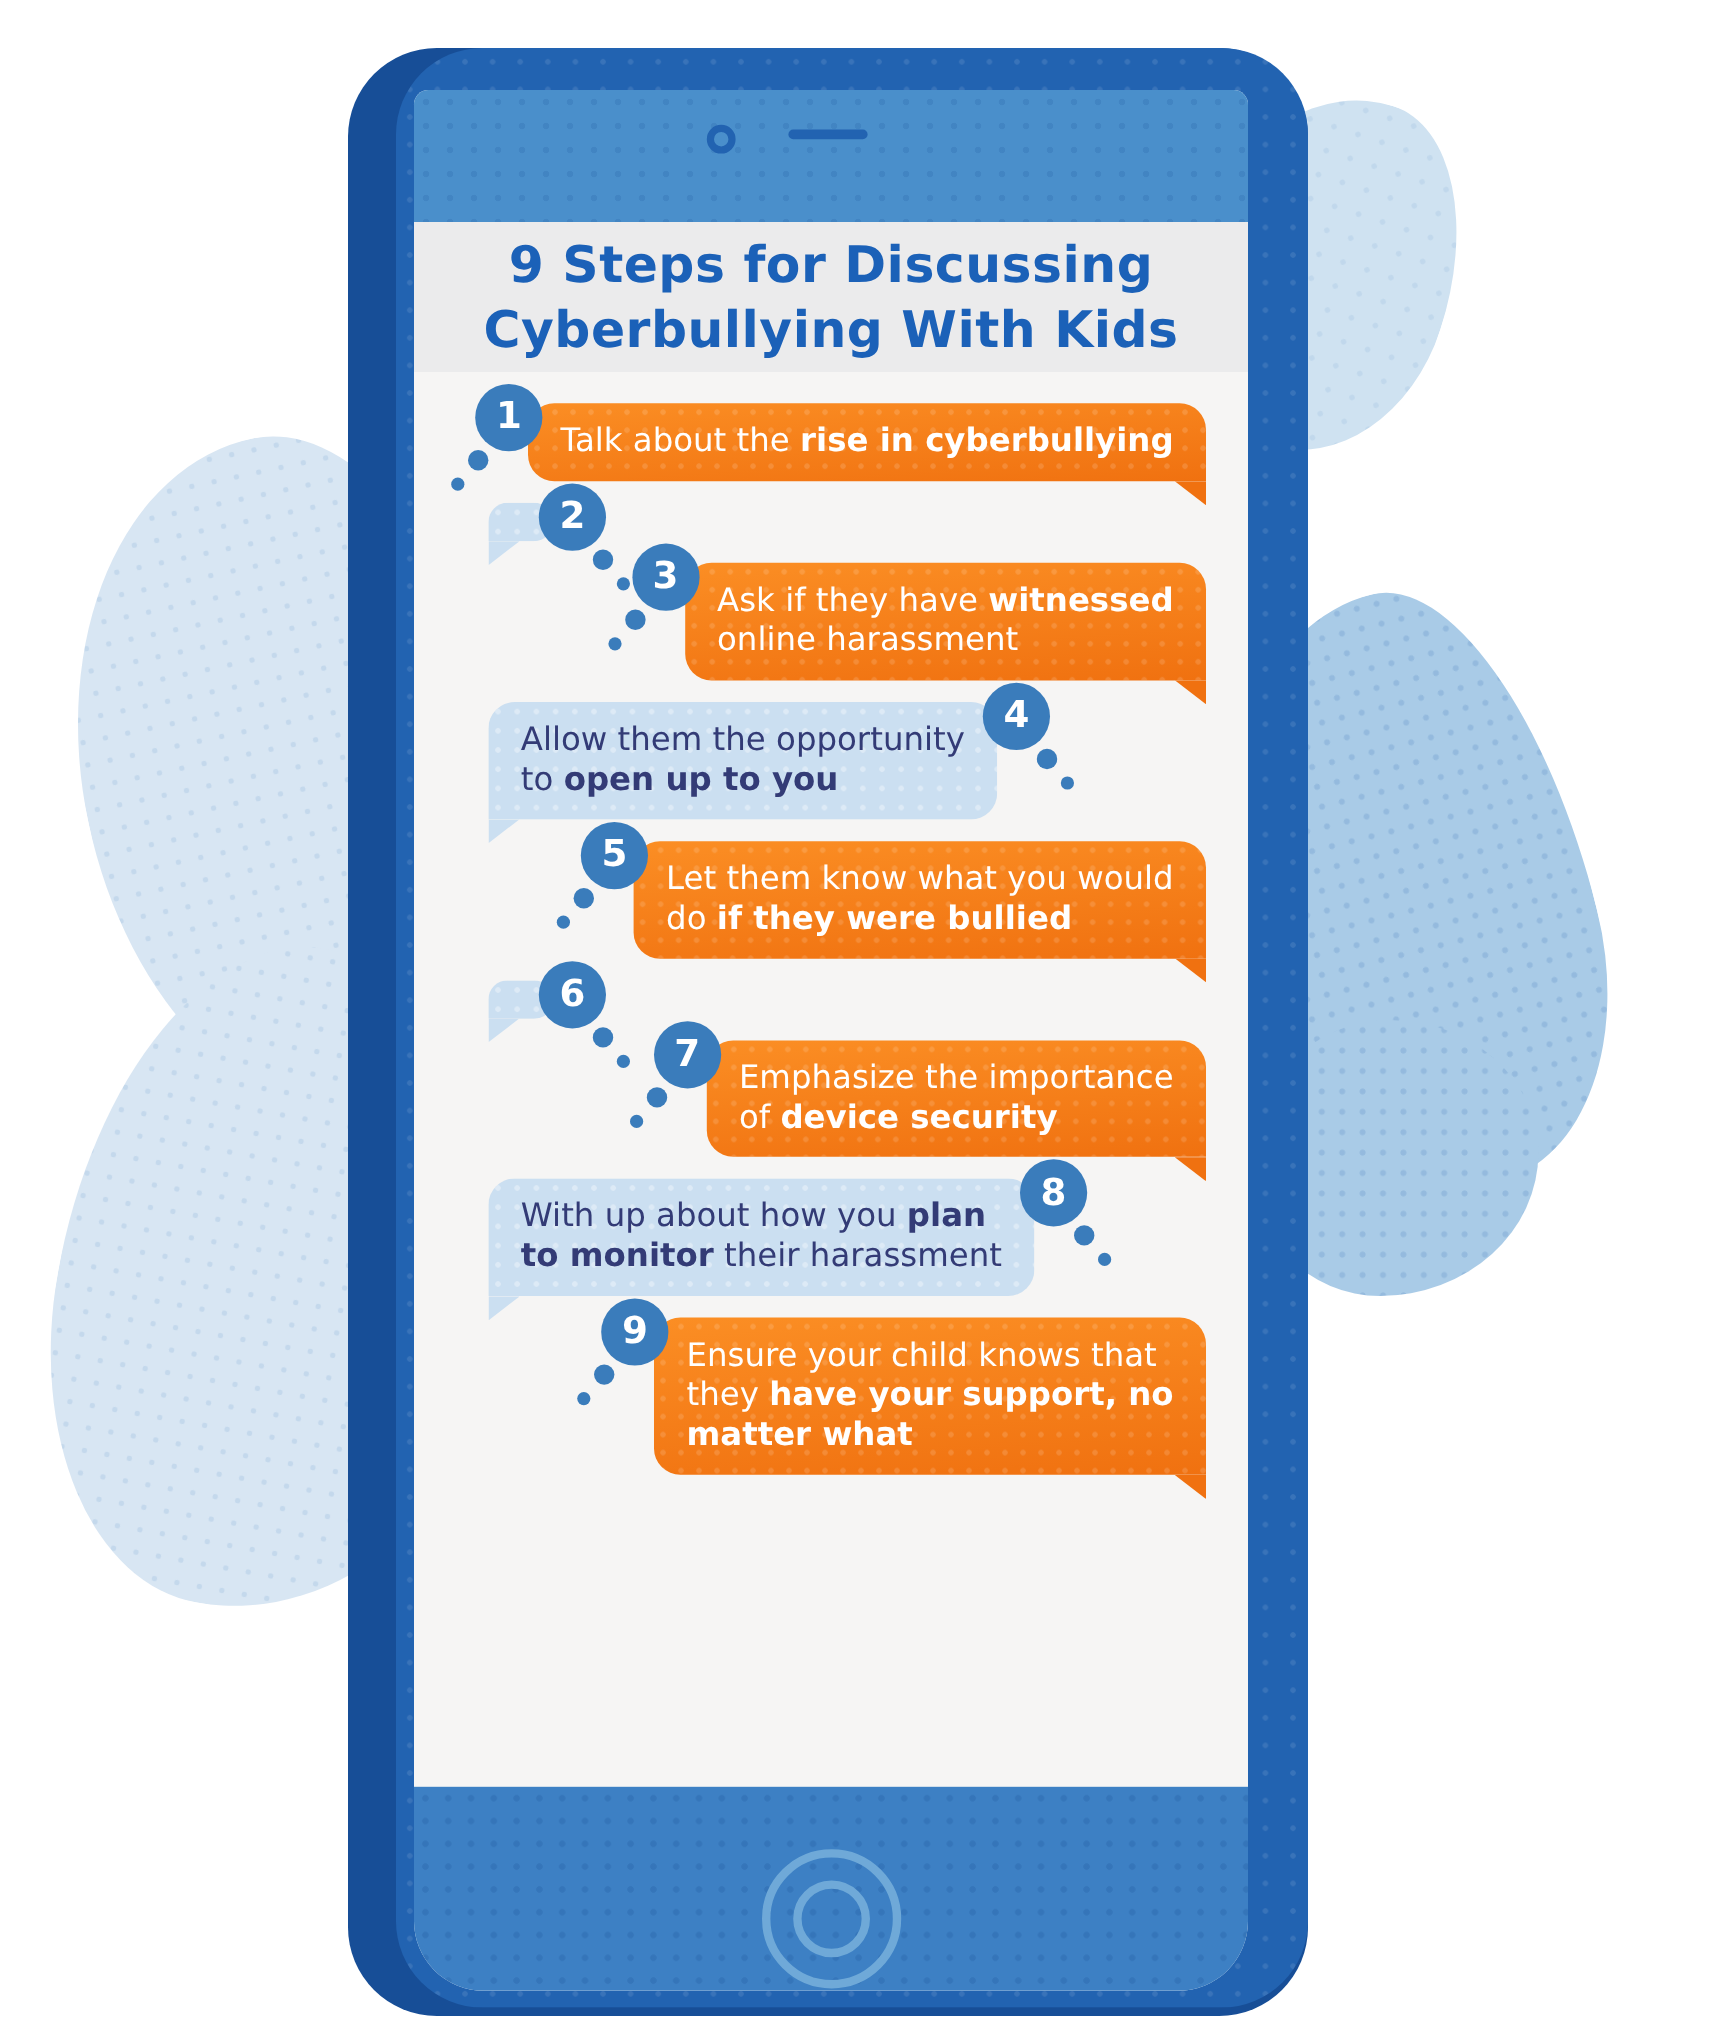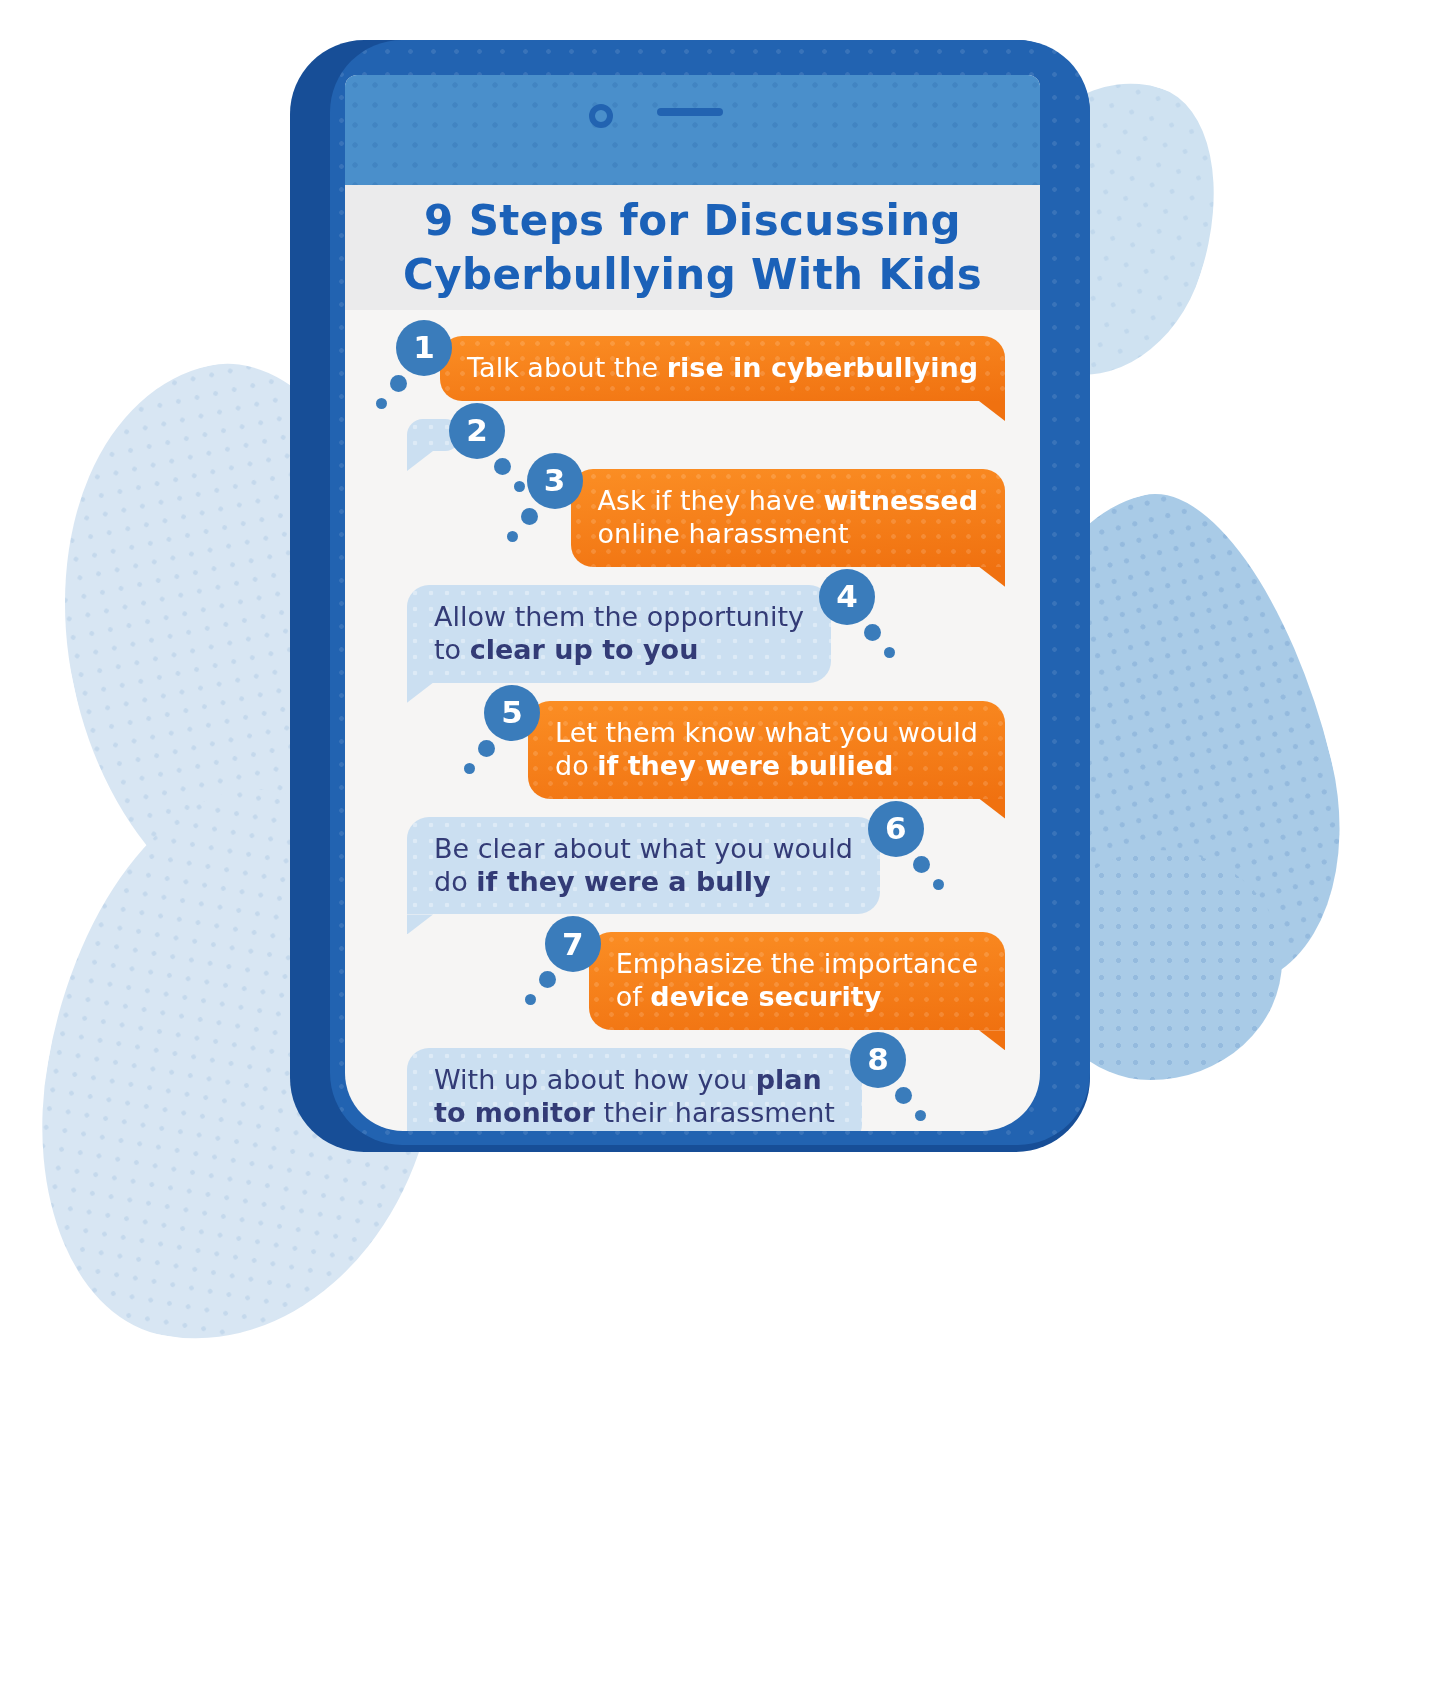--- a/index.html
+++ b/index.html
@@ -49,21 +49,21 @@
     border-radius:48% 52% 55% 45% / 52% 48% 52% 48%;
   }
   .blob-right, .blob-right-b {
     background-image:radial-gradient(rgba(110,155,205,.35) 2.2px, transparent 2.8px);
     background-size:17px 17px;
   }
 
   
   .phone-body {
     position:absolute; z-index:1;
-    left:290px; top:40px; width:800px; height:1112px;
+    left:290px; top:40px; width:800px; height:1640px;
     background:var(--phone-edge,#174E97);
     border-radius:74px;
   }
   .phone-face {
     position:absolute; left:40px; top:0; right:0; bottom:7px;
     background:var(--phone-face,#2263B1);
     border-radius:72px;
     background-image:radial-gradient(rgba(255,255,255,.10) 2px, transparent 2.6px);
     background-size:23px 23px;
   }
@@ -247,21 +247,21 @@
             </div>
           </div>
           <div class="row left">
             <div class="bubble blue">
               <div class="badge">
                 <span>4</span>
                 <i class="dot d1"></i>
                 <i class="dot d2"></i>
               </div>
               <div class="bubble-text"><span>Allow them the opportunity
-to </span><b>clear up to you</b></div>
+to </span><b>open up to you</b></div>
               <i class="tail"></i>
             </div>
           </div>
           <div class="row right">
             <div class="bubble orange">
               <div class="badge">
                 <span>5</span>
                 <i class="dot d1"></i>
                 <i class="dot d2"></i>
               </div>
@@ -270,22 +270,20 @@
               <i class="tail"></i>
             </div>
           </div>
           <div class="row left">
             <div class="bubble blue">
               <div class="badge">
                 <span>6</span>
                 <i class="dot d1"></i>
                 <i class="dot d2"></i>
               </div>
-              <div class="bubble-text"><span>Be clear about what you would
-do </span><b>if they were a bully</b></div>
               <i class="tail"></i>
             </div>
           </div>
           <div class="row right">
             <div class="bubble orange">
               <div class="badge">
                 <span>7</span>
                 <i class="dot d1"></i>
                 <i class="dot d2"></i>
               </div>

